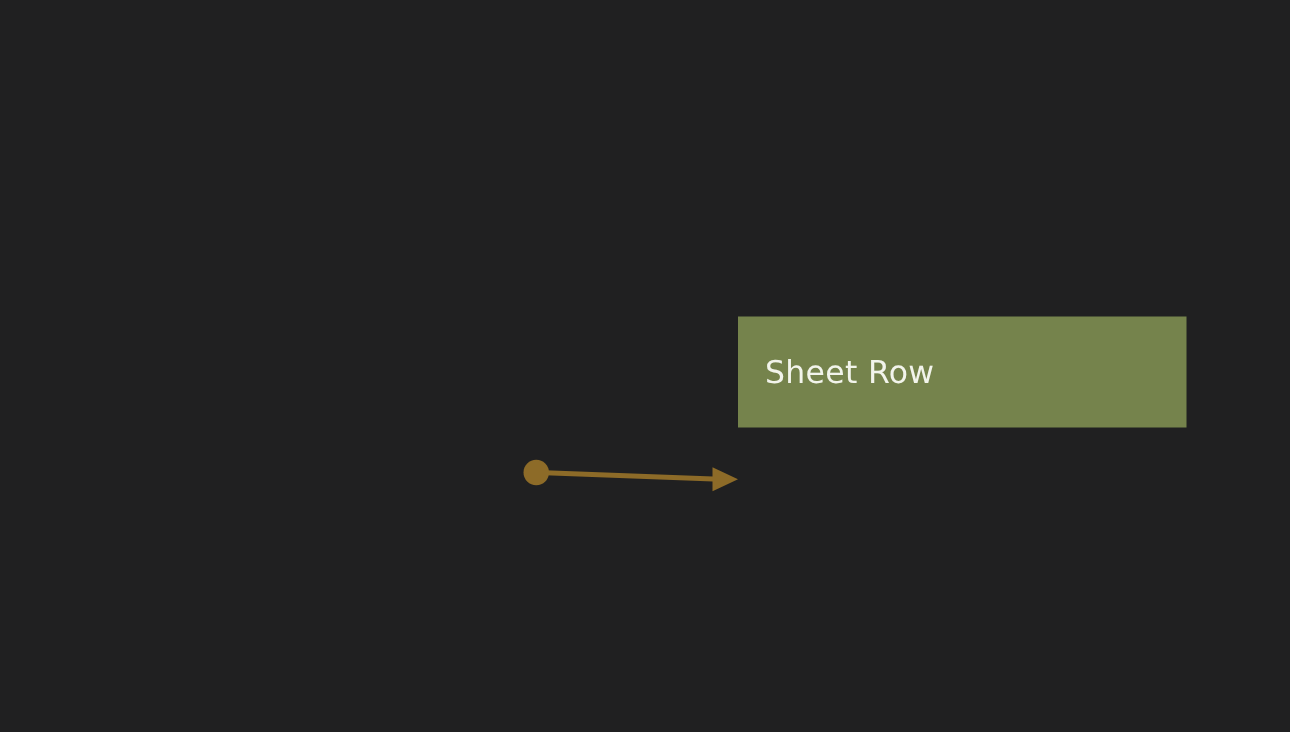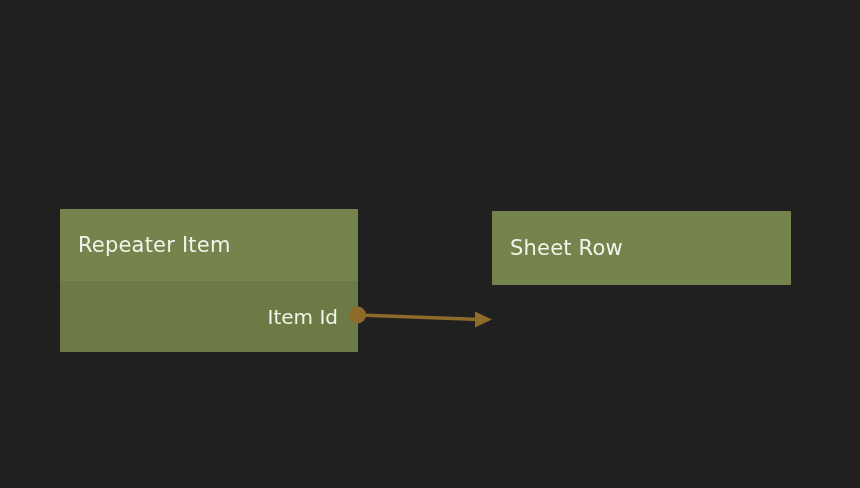--- a/index.html
+++ b/index.html
@@ -71,30 +71,20 @@
     height: 488px;
     pointer-events: none;
   }
   .connector-layer .hit { pointer-events: auto; }
 </style>
 </head>
 <body>
 
 <div class="canvas">
 
-  <div class="node node-repeater">
-    <div class="node-header">
-      <span>Repeater Item</span>
-    </div>
-    <div class="node-body">
-      <div class="field-row align-right">
-        <span>Item Id</span>
-      </div>
-    </div>
-  </div>
 
   <div class="node node-sheet">
     <div class="node-header">
       <span>Sheet Row</span>
     </div>
   </div>
 
   <svg class="connector-layer" width="860" height="488" viewBox="0 0 860 488" xmlns="http://www.w3.org/2000/svg">
     <line class="hit" x1="359" y1="315" x2="480" y2="319.5" stroke-width="3.5" stroke="#8d6b28"></line>
     <polygon class="hit" points="475,311.5 492,319.5 475,327.5" fill="#8d6b28"></polygon>

